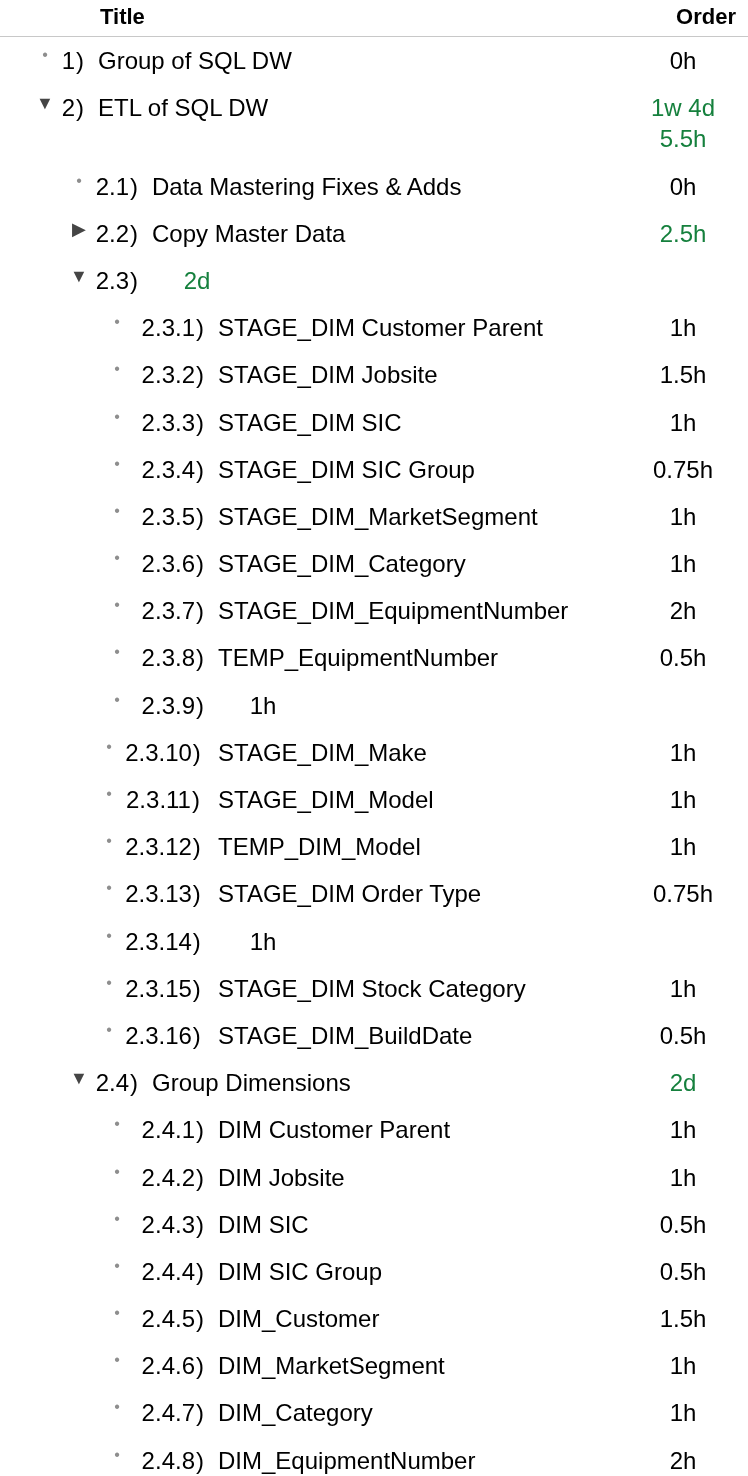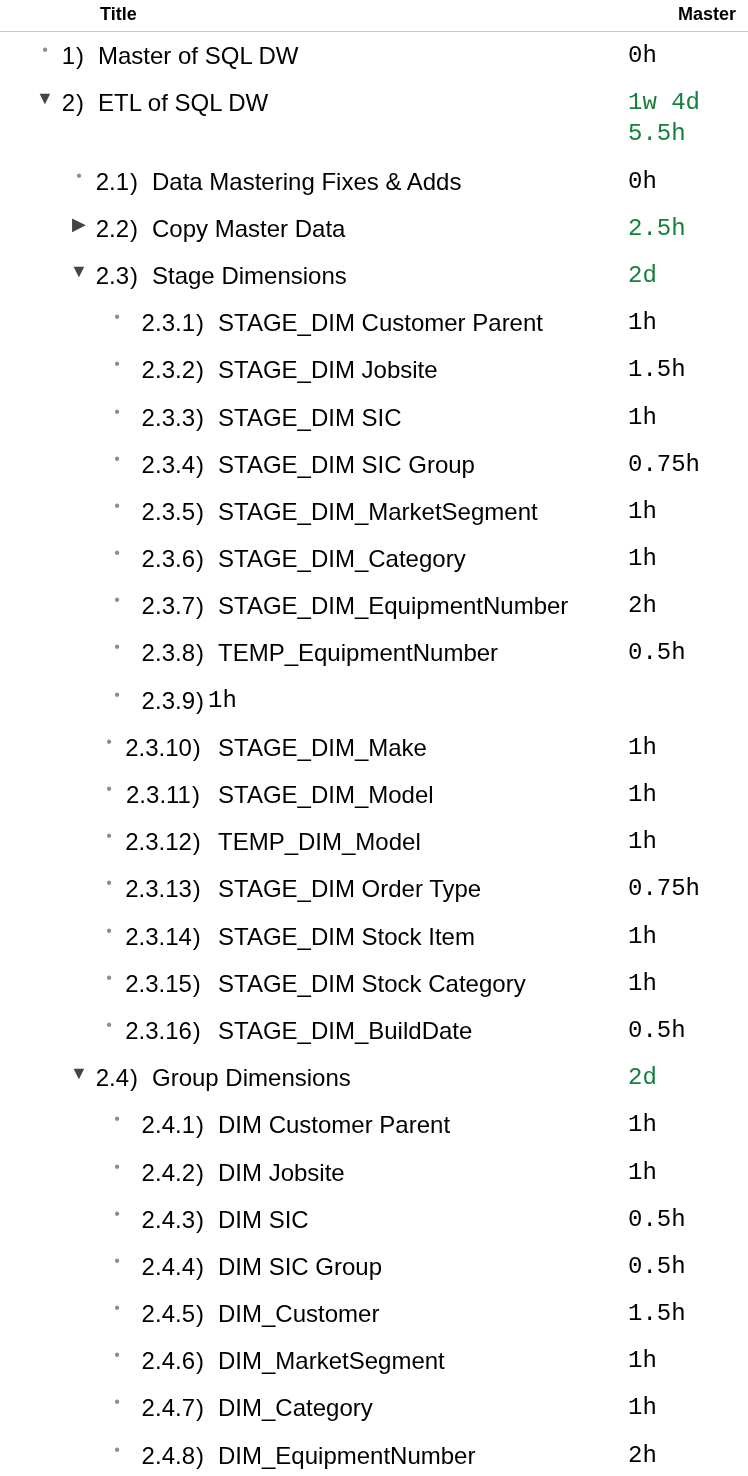--- a/index.html
+++ b/index.html
@@ -9,21 +9,21 @@
     background: #fff;
     color: #000;
     width: 748px;
     overflow: hidden;
   }
   .header {
     display: flex;
     padding: 4px 10px 6px 10px;
     border-bottom: 1px solid #c8c8c8;
     font-weight: 600;
-    font-size: 18px;
+    font-size: 22px;
   }
   .header .col-title {
     flex: 1;
     padding-left: 90px;
   }
   .header .col-effort {
     width: 110px;
     text-align: right;
     padding-right: 2px;
   }
@@ -59,50 +59,49 @@
   }
   .row .paren {
     margin-left: 1px;
   }
   .row .title-text {
     flex: 1;
     padding-left: 10px;
   }
   .row .effort {
     width: 110px;
-    text-align: left;
+    text-align: center;
     white-space: pre-line;
-    font-family: Liberation Mono, monospace;
   }
   .effort.rollup { color: #15803d; }
   
   .lv0 .gutter { width: 56px; }
   .lv1 .gutter { width: 90px; }
   .lv2 .gutter { width: 128px; }
   .lv2b .gutter { width: 120px; }
   .lv0 .num { min-width: 32px; }
   .lv1 .num { min-width: 52px; }
   .lv2 .num { min-width: 80px; text-align: right; }
   .lv2b .num { min-width: 88px; text-align: center; }
 </style>
 </head>
 <body>
 
 <div class="header">
   <div class="col-title">Title</div>
-  <div class="col-effort">Master</div>
+  <div class="col-effort">Order</div>
 </div>
 
 <div id="outline">
     <div class="row lv0">
       <div class="gutter">
         <span class="marker">•</span>
       </div>
       <span class="num">1<span class="paren">)</span></span>
-      <span class="title-text">Master of SQL DW</span>
+      <span class="title-text">Group of SQL DW</span>
       <span class="effort">0h</span>
     </div>
     <div class="row lv0">
       <div class="gutter">
         <span class="marker arrow">▼</span>
       </div>
       <span class="num">2<span class="paren">)</span></span>
       <span class="title-text">ETL of SQL DW</span>
       <span class="effort rollup">1w 4d
 5.5h</span>
@@ -121,21 +120,20 @@
       </div>
       <span class="num">2.2<span class="paren">)</span></span>
       <span class="title-text">Copy Master Data</span>
       <span class="effort rollup">2.5h</span>
     </div>
     <div class="row lv1">
       <div class="gutter">
         <span class="marker arrow">▼</span>
       </div>
       <span class="num">2.3<span class="paren">)</span></span>
-      <span class="title-text">Stage Dimensions</span>
       <span class="effort rollup">2d</span>
     </div>
     <div class="row lv2">
       <div class="gutter">
         <span class="marker">•</span>
       </div>
       <span class="num">2.3.1<span class="paren">)</span></span>
       <span class="title-text">STAGE_DIM Customer Parent</span>
       <span class="effort">1h</span>
     </div>
@@ -232,21 +230,20 @@
       </div>
       <span class="num">2.3.13<span class="paren">)</span></span>
       <span class="title-text">STAGE_DIM Order Type</span>
       <span class="effort">0.75h</span>
     </div>
     <div class="row lv2b">
       <div class="gutter">
         <span class="marker">•</span>
       </div>
       <span class="num">2.3.14<span class="paren">)</span></span>
-      <span class="title-text">STAGE_DIM Stock Item</span>
       <span class="effort">1h</span>
     </div>
     <div class="row lv2b">
       <div class="gutter">
         <span class="marker">•</span>
       </div>
       <span class="num">2.3.15<span class="paren">)</span></span>
       <span class="title-text">STAGE_DIM Stock Category</span>
       <span class="effort">1h</span>
     </div>

